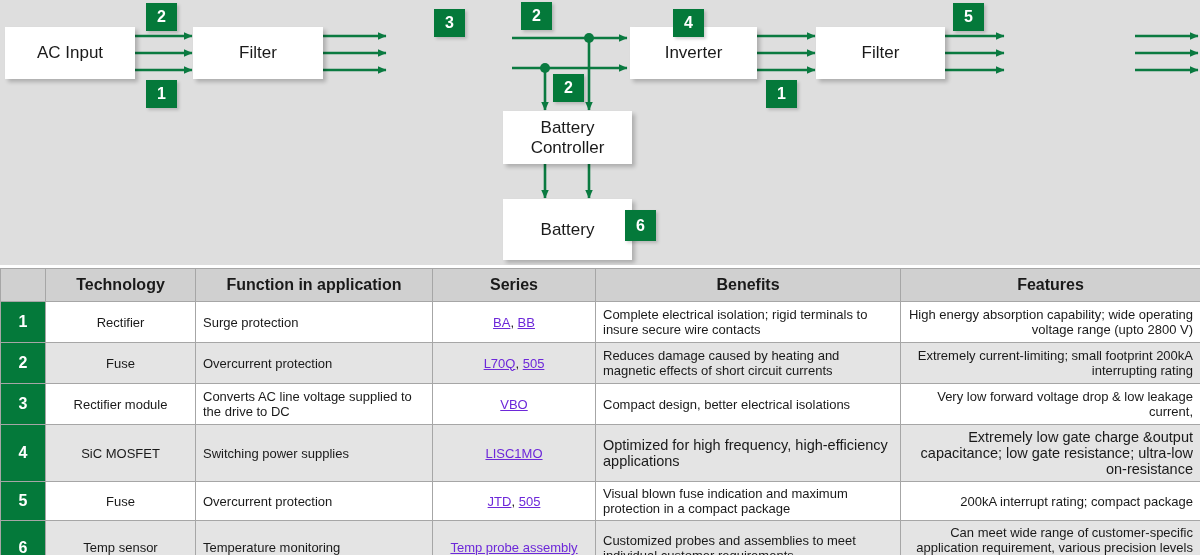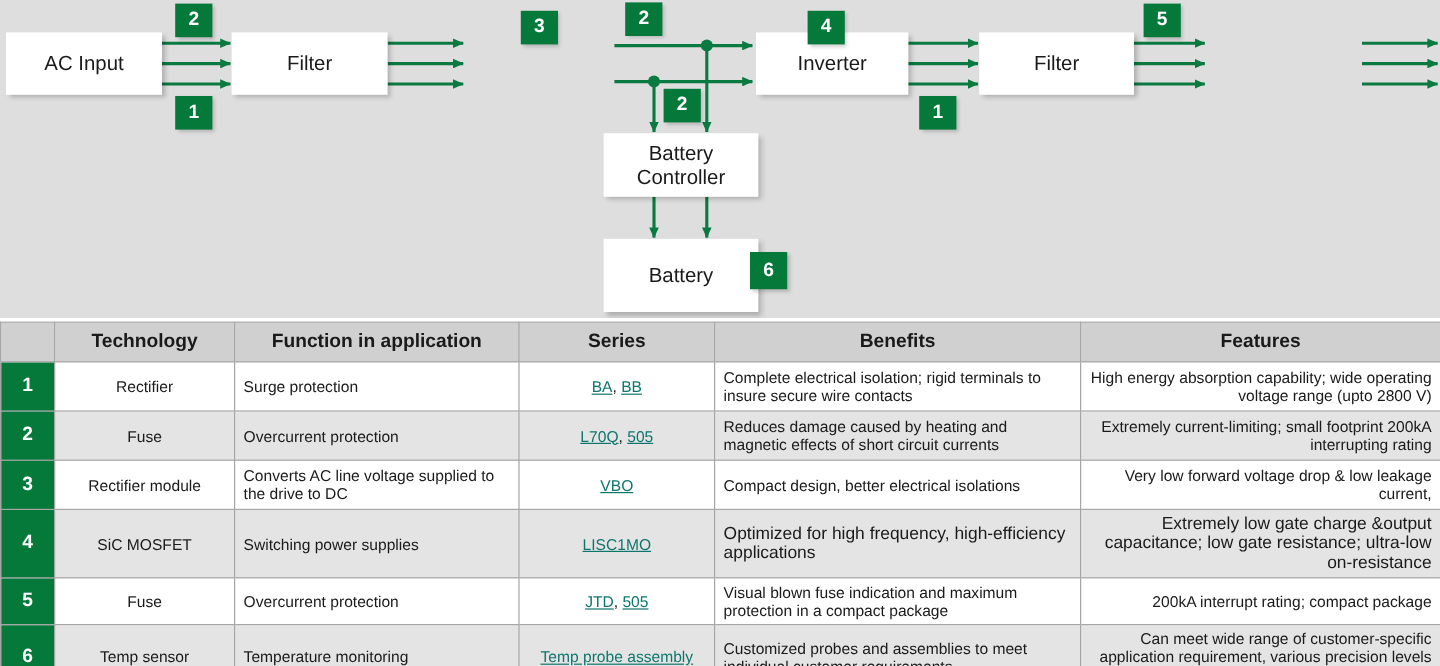--- a/index.html
+++ b/index.html
@@ -98,21 +98,21 @@
   td.benefit { text-align: left; font-size: 13px; }
   td.feature { text-align: right; font-size: 13px; }
 
   tr.alt td:not(.idx) { background: #e4e4e4; }
   tr.norm td:not(.idx) { background: #ffffff; }
 
   
   tr.big td.benefit, tr.big td.feature { font-size: 14.5px; }
 
   a.lnk {
-    color: #0f766e;
+    color: #6d28d9;
     text-decoration: underline;
   }
   .sep { color: #1a1a1a; }
 </style>
 </head>
 <body>
 
 <div id="diagram">
 
   <svg id="diagram-svg" width="1200" height="265">

